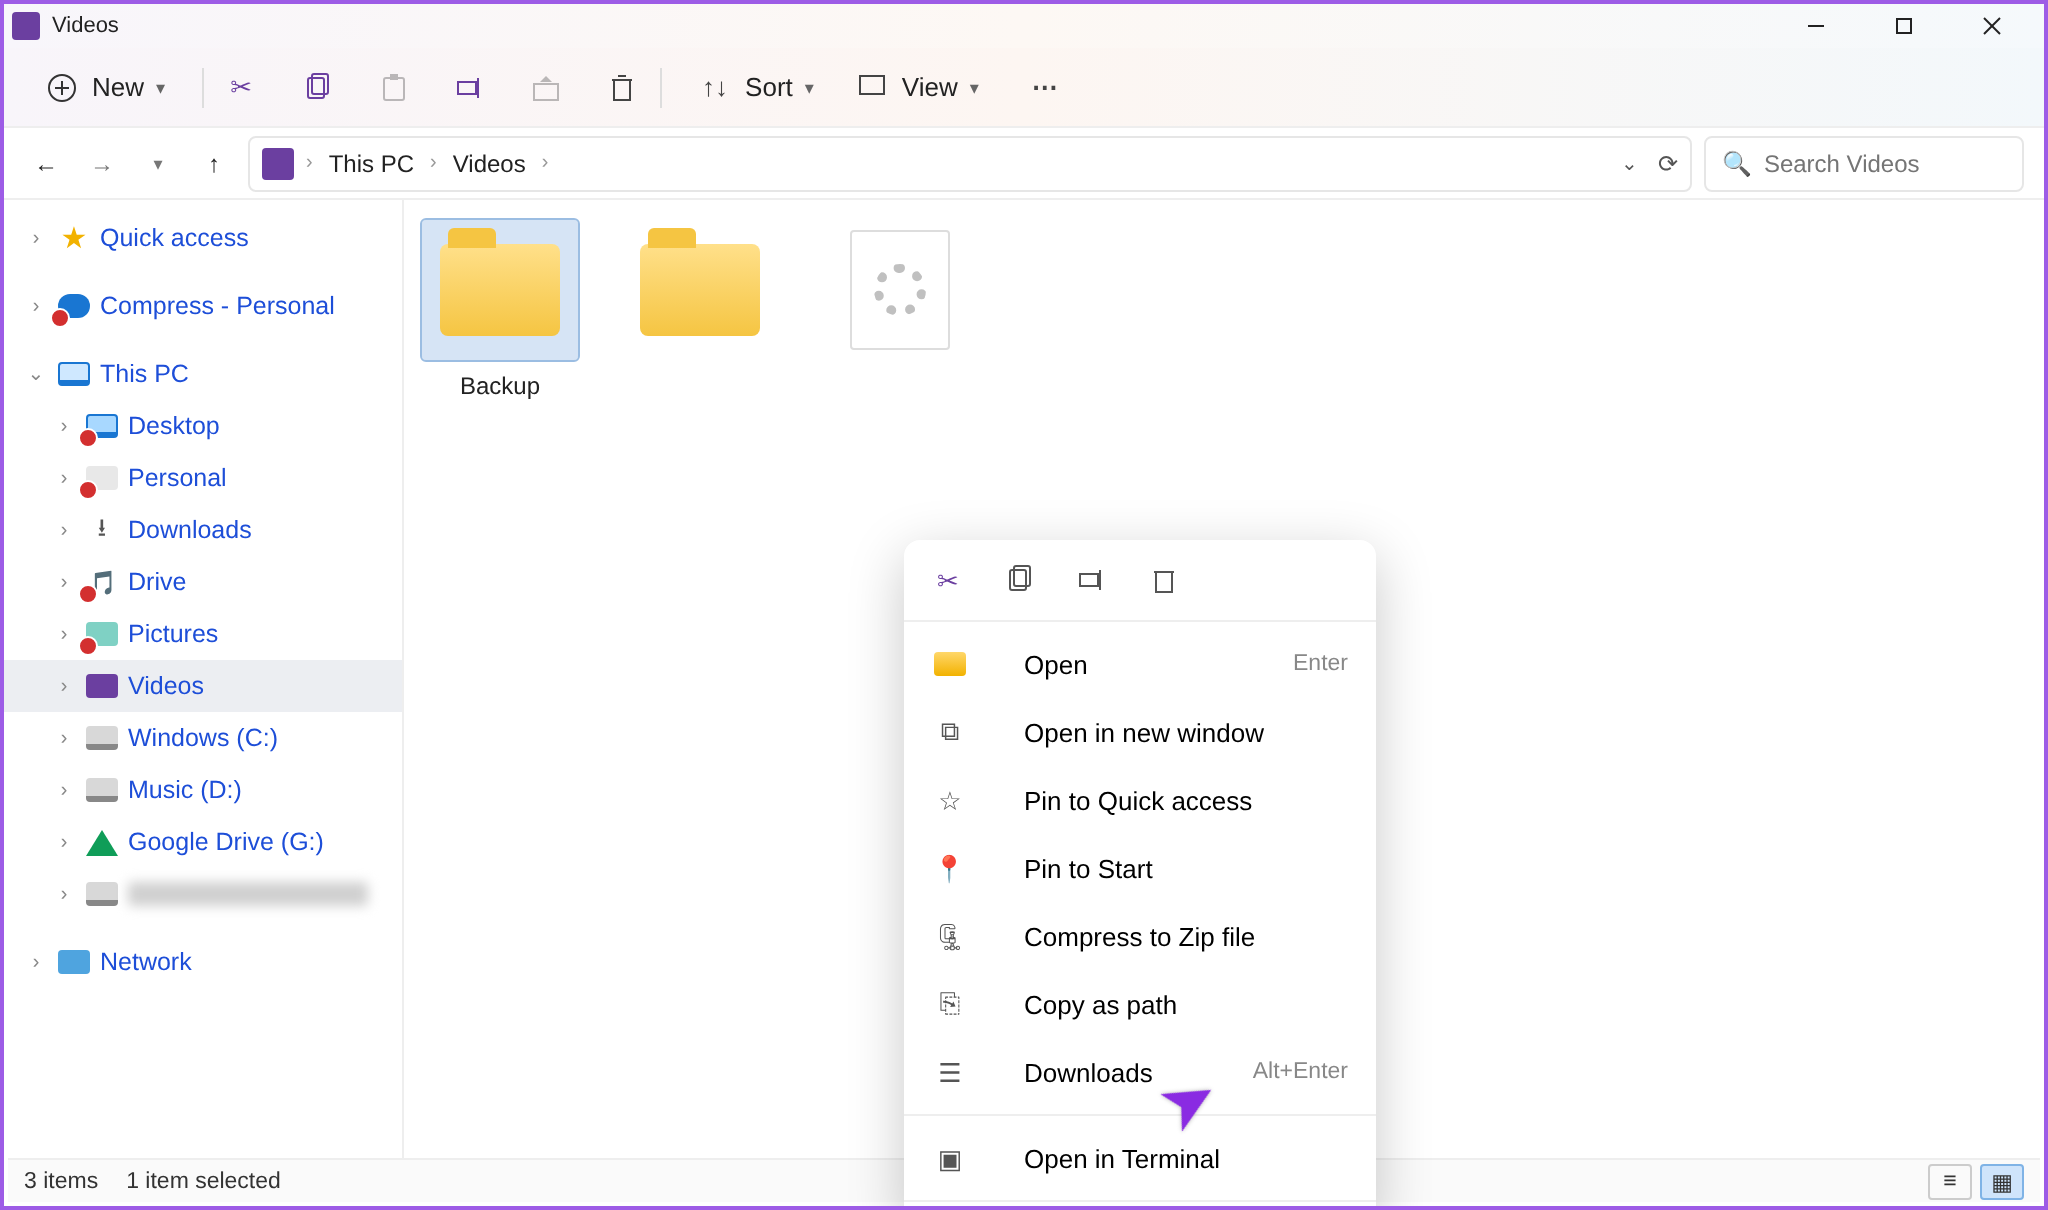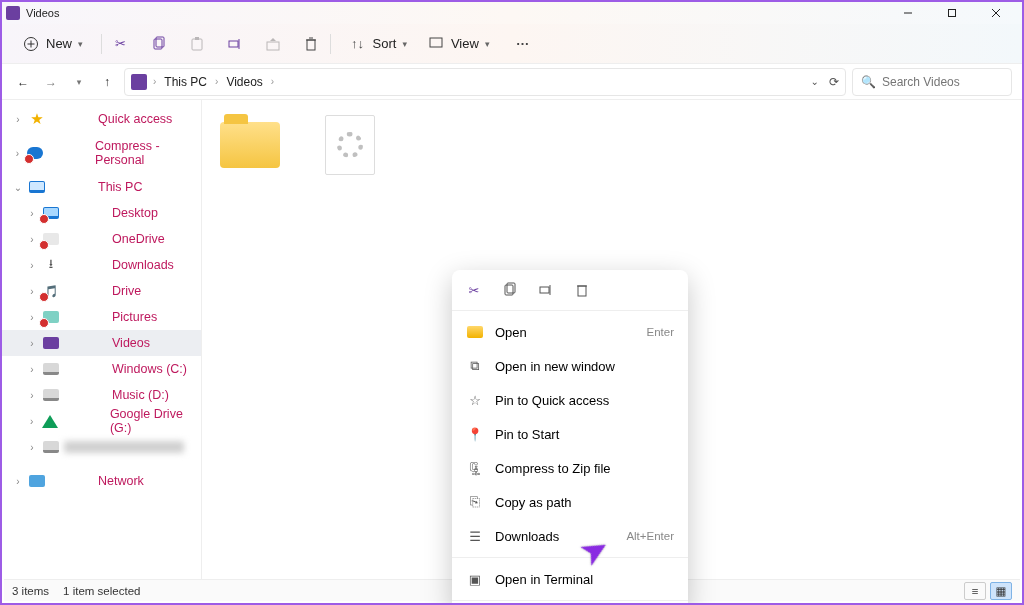--- a/index.html
+++ b/index.html
@@ -33,21 +33,21 @@
   .search { width: 160px; border: 1px solid #e6e6e6; border-radius: 4px; height: 28px; display: flex; align-items: center; padding: 0 8px; gap: 6px; color: #888; }
   .search input { border: none; outline: none; font-size: 12px; flex: 1; background: transparent; }
 
   
   .main { display: flex; height: calc(605px - 22px - 40px - 36px - 22px - 4px); }
   .sidebar { width: 200px; border-right: 1px solid #eee; padding: 6px 0; overflow-y: auto; font-size: 12.5px; }
   .tree-item { display: flex; align-items: center; height: 26px; padding-left: 10px; gap: 4px; }
   .tree-item.sel { background: #eceef2; }
   .tree-item .exp { width: 12px; color: #888; font-size: 10px; text-align: center; }
   .tree-item .ic { width: 18px; height: 18px; display: inline-flex; align-items: center; justify-content: center; }
-  .tree-item .lbl { color: #be185d; margin-left: 48px; }
+  .tree-item .lbl { color: #1d4ed8; }
   .indent-1 { padding-left: 24px; }
   .spacer-row { height: 8px; }
 
   
   .ic-star { color: #f2b200; font-size: 15px; }
   .ic-cloud { width:16px;height:12px;border-radius:50px;background:#1976d2;position:relative; }
   .ic-pc { width:16px;height:12px;border:1.5px solid #1976d2;border-bottom:3px solid #1976d2;border-radius:2px;background:#cfe8ff; }
   .ic-folder-sm { width:16px;height:12px;background:linear-gradient(#ffd76a,#f2b200);border-radius:2px; position:relative;}
   .ic-drive { width:16px;height:12px;background:#d8d8d8;border-radius:2px;border-bottom:3px solid #888; }
   .ic-gdrive { width:0;height:0;border-left:8px solid transparent;border-right:8px solid transparent;border-bottom:13px solid #0f9d58; }
@@ -63,21 +63,21 @@
   .item.sel .thumb { background: #d6e4f5; outline: 1px solid #9bbde2; }
   .folder-big { width: 60px; height: 46px; background: linear-gradient(#ffe08a, #f5c542); border-radius: 4px; position:relative; }
   .folder-big::before { content:""; position:absolute; top:-8px; left:4px; width:24px; height:10px; background:#f5c542; border-radius:3px 3px 0 0; }
   .file-big { width: 50px; height: 60px; background: #fff; border: 1px solid #ddd; border-radius: 2px; position: relative; display:flex; align-items:center; justify-content:center; }
   .gear { width:26px;height:26px;border-radius:50%;border:5px dotted #c0c0c0; }
 
   .blur-label { filter: blur(3px); background: #d0d0d0; height: 12px; width: 120px; border-radius: 2px; }
 
   
   .ctx { position: absolute; left: 250px; top: 170px; width: 236px; background: #fff; border-radius: 8px; box-shadow: 0 8px 28px rgba(0,0,0,0.22); padding: 6px 0; font-size: 13px; z-index: 50; }
-  .ctx-row { display:flex; align-items:center; height: 34px; padding: 0 14px; gap: 11px; }
+  .ctx-row { display:flex; align-items:center; height: 34px; padding: 0 14px; gap: 28px; }
   .ctx-sep { height:1px; background:#eee; margin: 4px 0; }
   .ctx-icons { display:flex; gap: 16px; padding: 4px 12px 6px; }
   .ctx-ico { width: 20px; height: 20px; display:inline-flex; align-items:center; justify-content:center; color:#444; border-radius:4px; }
   .ctx .kbd { margin-left:auto; color:#888; font-size: 11.5px; }
   .ctx .mico { width:18px; color:#555; display:inline-flex; justify-content:center; }
 
   
   .arrow { position:absolute; left:378px; top:430px; color:#8a2be2; z-index:60; font-size:34px; transform: rotate(-30deg); pointer-events:none; filter: drop-shadow(0 0 1px rgba(0,0,0,0.3)); }
 
   
@@ -228,21 +228,21 @@
         <span class="ic badge">
           <span class="ic-pc" style="background:#a8d8ff;"></span>
         </span>
         <span class="lbl">Desktop</span>
       </div>
     <div class="tree-item indent-1">
         <span class="exp">›</span>
         <span class="ic badge">
           <span class="ic-folder-sm" style="background:#e8e8e8;"></span>
         </span>
-        <span class="lbl">OneDrive</span>
+        <span class="lbl">Personal</span>
       </div>
     <div class="tree-item indent-1">
         <span class="exp">›</span>
         <span class="ic" style="color:#555;">⭳</span>
         <span class="lbl">Downloads</span>
       </div>
     <div class="tree-item indent-1">
         <span class="exp">›</span>
         <span class="ic badge" style="color:#d32f2f;">🎵</span>
         <span class="lbl">Drive</span>
@@ -294,20 +294,26 @@
         <span class="exp">›</span>
         <span class="ic">
           <span class="ic-net"></span>
         </span>
         <span class="lbl">Network</span>
       </div>
   </div>
 
   <div class="content">
     <div class="items-grid">
+      <div class="item sel">
+        <div class="thumb">
+            <div class="folder-big"></div>
+          </div>
+        <div>Backup</div>
+      </div>
       <div class="item">
         <div class="thumb">
             <div class="folder-big"></div>
           </div>
       </div>
       <div class="item">
         <div class="thumb">
             <div class="file-big">
               <div class="gear"></div>
             </div>

